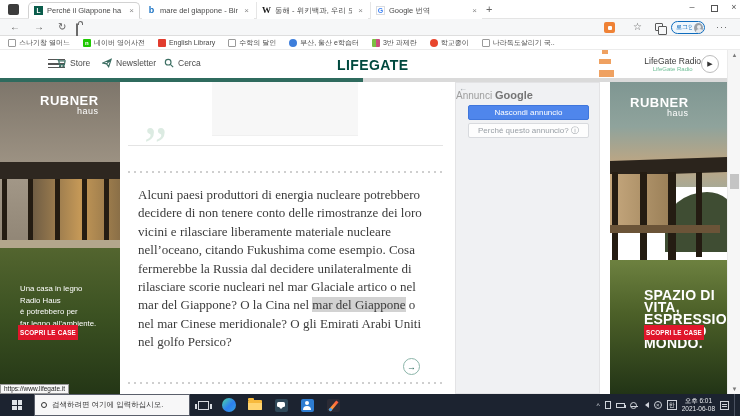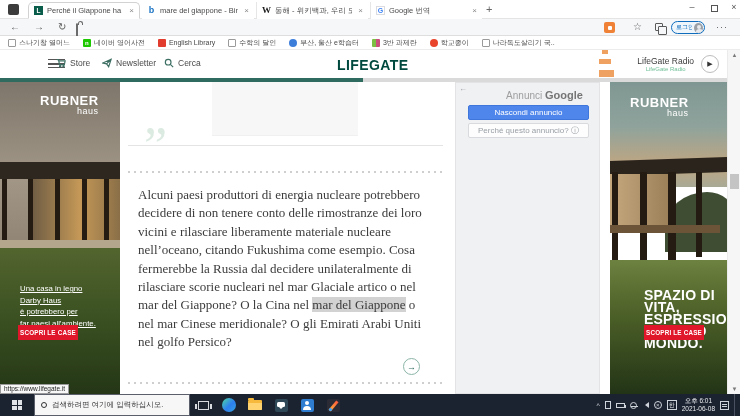--- a/index.html
+++ b/index.html
@@ -61,21 +61,21 @@
   .siteheader { position:absolute; left:0; top:50px; width:740px; height:28px; background:#fff; z-index:10; }
   .hamburger { position:absolute; left:48px; top:9px; width:17px; height:9px; border-top:1.5px solid #555; border-bottom:1.5px solid #555; }
   .hamburger:before { content:""; position:absolute; left:0; top:3px; width:17px; height:1.5px; background:#555; }
   .hitem { position:absolute; top:8px; display:flex; align-items:center; gap:4px; font-size:8.5px; color:#4a4a4a; }
   .hicon { stroke:#3c6e62; fill:none; stroke-width:1.4; }
   .sitelogo { position:absolute; left:337px; top:7px; width:66px; text-align:center; font-size:14px; font-weight:800; letter-spacing:0.4px; color:#00493e; }
   .progress { position:absolute; left:0; top:78px; width:740px; height:4px; background:#dadada; z-index:9; }
   .progress .fill { position:absolute; left:0; top:0; height:4px; width:363px; background:#2f6b5e; }
 
   
-  .radio { position:absolute; left:600px; top:50px; width:127px; height:27px; background:#fff; display:flex; align-items:center; justify-content:flex-end; gap:7px; padding-right:8px; z-index:11; }
+  .radio { position:absolute; left:600px; top:50px; width:127px; height:27px; background:#fff; display:flex; align-items:center; justify-content:flex-end; padding-right:8px; z-index:11; }
   .radio-meta { text-align:center; }
   .radio-title { font-size:8.5px; color:#3a3a3a; }
   .radio-sub { font-size:6px; color:#6fbf97; }
   .play-btn { width:18px; height:18px; border:1px solid #bdbdbd; border-radius:50%; display:flex; align-items:center; justify-content:center; font-size:7px; color:#333; background:#fff; }
   .adlogo-frag { position:absolute; left:596px; top:50px; width:18px; height:32px; z-index:12; }
   .adlogo-frag i { position:absolute; background:#efa161; }
   .adlogo-frag i:nth-child(1){ left:6px; top:0; width:6px; height:4px; }
   .adlogo-frag i:nth-child(2){ left:3px; top:9px; width:12px; height:5px; }
   .adlogo-frag i:nth-child(3){ left:3px; top:20px; width:15px; height:7px; }
 
@@ -89,42 +89,42 @@
   .dot2 { left:8px; top:300px; width:315px; }
   .quote-text { position:absolute; left:18px; top:104px; width:294px; font-family:"Liberation Serif", serif; font-size:13px; line-height:18.4px; color:#3b3b3b; }
   .quote-text mark { background:#d2d2d2; color:#3b3b3b; }
   .attrib { position:absolute; left:0; top:276px; width:300px; display:flex; justify-content:flex-end; align-items:center; gap:6px; }
   .attrib-text { font-family:"Liberation Serif", serif; font-style:italic; font-size:11px; color:#2e6b5e; }
   .attrib-btn { width:17px; height:17px; border:1px solid #8bb5a9; border-radius:50%; display:flex; align-items:center; justify-content:center; font-size:9px; color:#2e6b5e; background:#fff; }
 
   
   .gpanel { position:absolute; left:455px; top:82px; width:145px; height:312px; background:#f0f1f3; border:1px solid #e3e3e5; z-index:8; }
   .gback { position:absolute; left:3px; top:1px; font-size:8px; color:#9aa0a6; }
-  .ghead { position:absolute; left:17px; top:6px; width:100%; text-align:center; font-size:10px; color:#9e9e9e; }
+  .ghead { position:absolute; left:0; top:6px; width:100%; text-align:left; font-size:10px; color:#9e9e9e; }
   .ghead b { color:#757575; font-weight:600; font-size:11px; }
   .gbtn { position:absolute; left:12px; width:121px; height:15px; border-radius:2px; display:flex; align-items:center; justify-content:center; font-size:8px; }
   .gbtn-blue { top:22px; background:#4f86ec; color:#fff; border:1px solid #3f76dc; }
   .gbtn-white { top:40px; background:#fdfdfd; color:#9aa0a6; border:1px solid #d8dade; }
 
   
   .ad { position:absolute; overflow:hidden; z-index:8; }
   .ad .sky, .ad .lawn, .ad .beam, .ad .glow, .ad .deck, .ad .hill { position:absolute; }
   .ad .post { position:absolute; background:#241c12; }
   .rubner { position:absolute; color:#fff; font-weight:800; font-size:13px; letter-spacing:0.5px; line-height:11px; text-align:right; }
   .rubner small { display:block; font-weight:400; font-size:9px; letter-spacing:0.5px; }
   .ad-copy { position:absolute; color:#fff; }
   .cta { position:absolute; width:60px; height:15px; background:#e0162b; color:#fff; font-size:6.3px; font-weight:bold; letter-spacing:0.2px; display:flex; align-items:center; justify-content:center; }
 
   .ad-left { left:0; top:82px; width:120px; height:312px; }
   .ad-left .sky { left:0; top:0; width:120px; height:175px; background:linear-gradient(180deg,#7e766b 0%,#a29787 55%,#8d8272 100%); }
   .ad-left .beam { left:0; top:80px; width:120px; height:17px; background:#2e2720; }
   .ad-left .glow { left:30px; top:97px; width:90px; height:68px; background:linear-gradient(90deg,#6b5a43,#c49857 55%,#8a6f47); }
   .ad-left .deck { left:0; top:158px; width:120px; height:10px; background:#b3a68c; }
   .ad-left .lawn { left:0; top:166px; width:120px; height:146px; background:linear-gradient(180deg,#53652f 0%,#3c5222 45%,#243616 100%); }
-  .ad-left .copy1 { left:20px; top:201px; font-size:7.8px; line-height:11.5px;text-decoration:underline; }
+  .ad-left .copy1 { left:20px; top:201px; font-size:7.8px; line-height:11.5px; }
   .ad-left .cta { left:18px; top:243px; }
   .ad-left .rubner { left:40px; top:13px; }
 
   .ad-right { left:610px; top:77px; width:117px; height:317px; }
   .ad-right .sky { left:0; top:0; width:117px; height:110px; background:linear-gradient(180deg,#7d9591 0%,#8fa39c 45%,#bfa682 80%,#a8a995 100%); }
   .ad-right .hill { left:55px; top:115px; width:70px; height:60px; background:#3f4d33; border-radius:60% 40% 0 0; }
   .ad-right .beam { left:0; top:82px; width:117px; height:15px; background:#2b241c; transform:skewY(-2deg); }
   .ad-right .glow { left:0; top:97px; width:58px; height:55px; background:linear-gradient(90deg,#c6a87e,#9c8159); }
   .ad-right .deck { left:0; top:148px; width:110px; height:8px; background:#6b5438; }
   .ad-right .lawn { left:0; top:183px; width:117px; height:134px; background:linear-gradient(180deg,#6d8140 0%,#4c6028 40%,#223416 100%); }
@@ -334,23 +334,23 @@
     <div class="post" style="left:2px;top:97px;width:5px;height:68px"></div>
     <div class="post" style="left:28px;top:97px;width:5px;height:68px"></div>
     <div class="post" style="left:55px;top:97px;width:5px;height:68px"></div>
     <div class="post" style="left:82px;top:97px;width:5px;height:68px"></div>
     <div class="post" style="left:104px;top:97px;width:5px;height:68px"></div>
     <div class="deck"></div>
     <div class="lawn"></div>
     <div class="rubner"><span>RUBNER</span><small>haus</small></div>
     <div class="ad-copy copy1">
       <div>Una casa in legno</div>
-      <div>Darby Haus</div>
+      <div>Radio Haus</div>
       <div>è potrebbero per</div>
-      <div>far paesi all’ambiente.</div>
+      <div>far legno all’ambiente.</div>
     </div>
     <div class="cta">SCOPRI LE CASE</div>
   </div>
 
   <div class="ad ad-right">
     <div class="sky"></div>
     <div class="hill"></div>
     <div class="beam"></div>
     <div class="glow"></div>
     <div class="post" style="left:2px;top:95px;width:6px;height:92px"></div>

